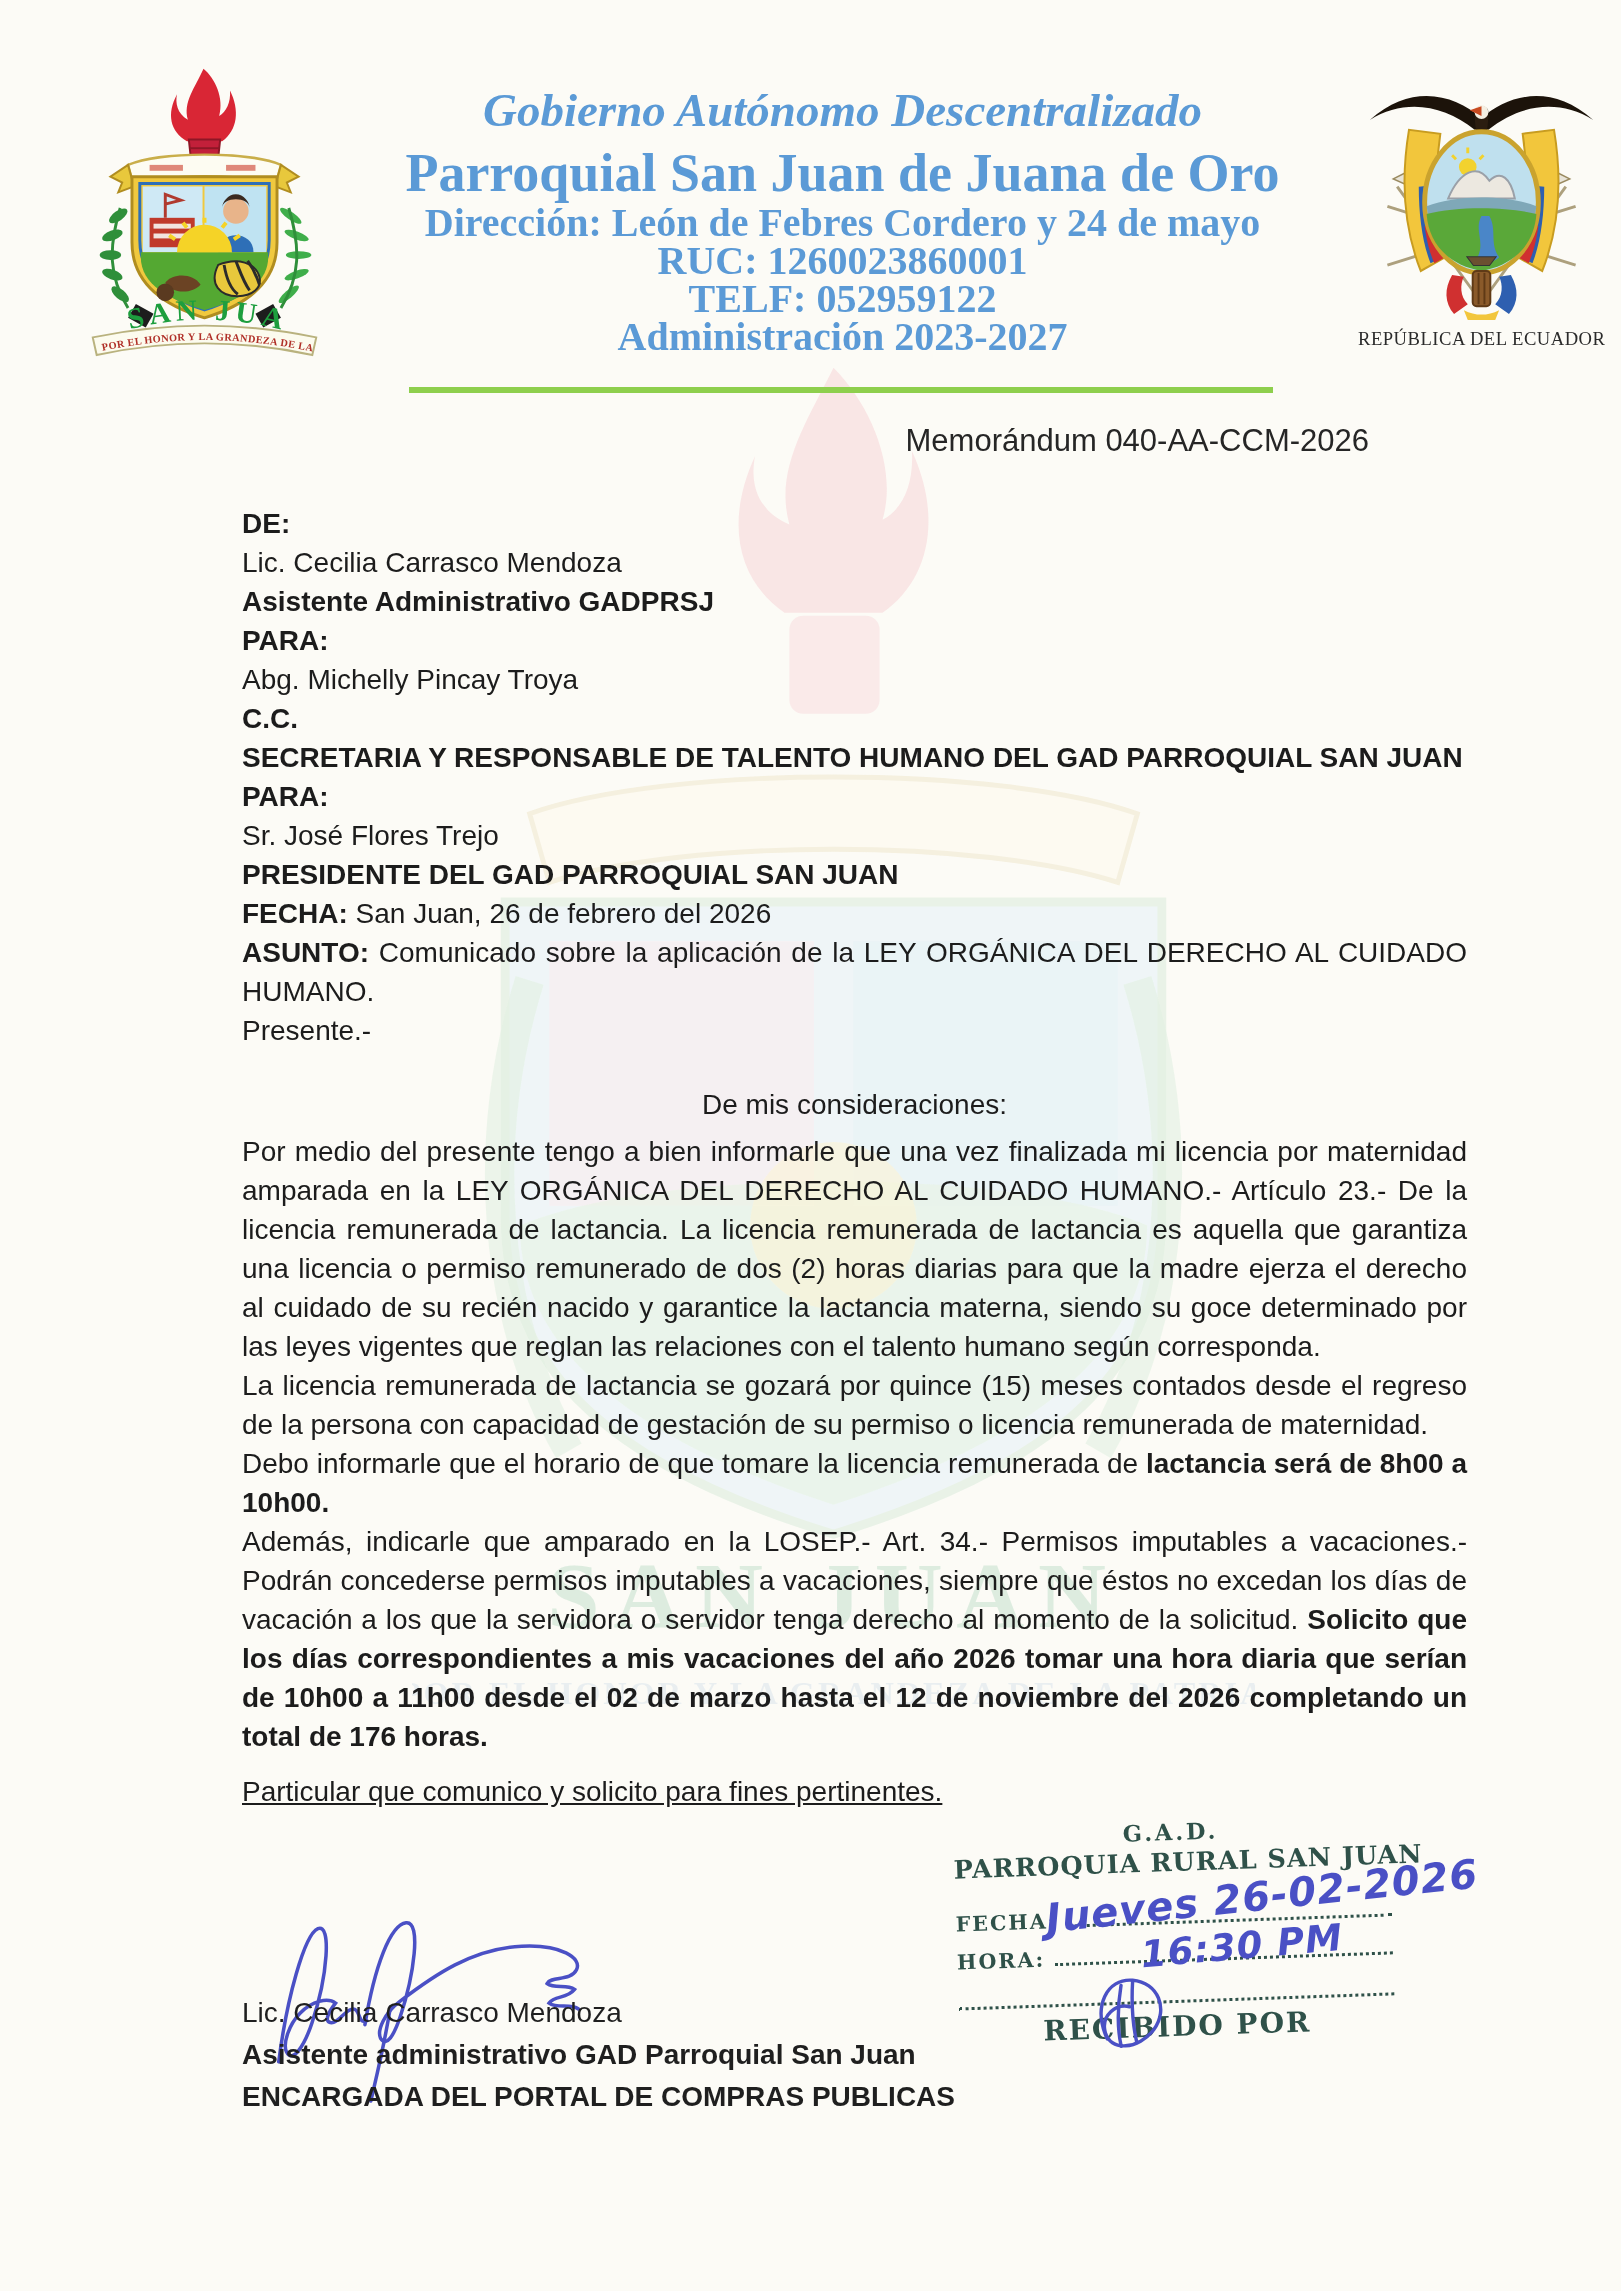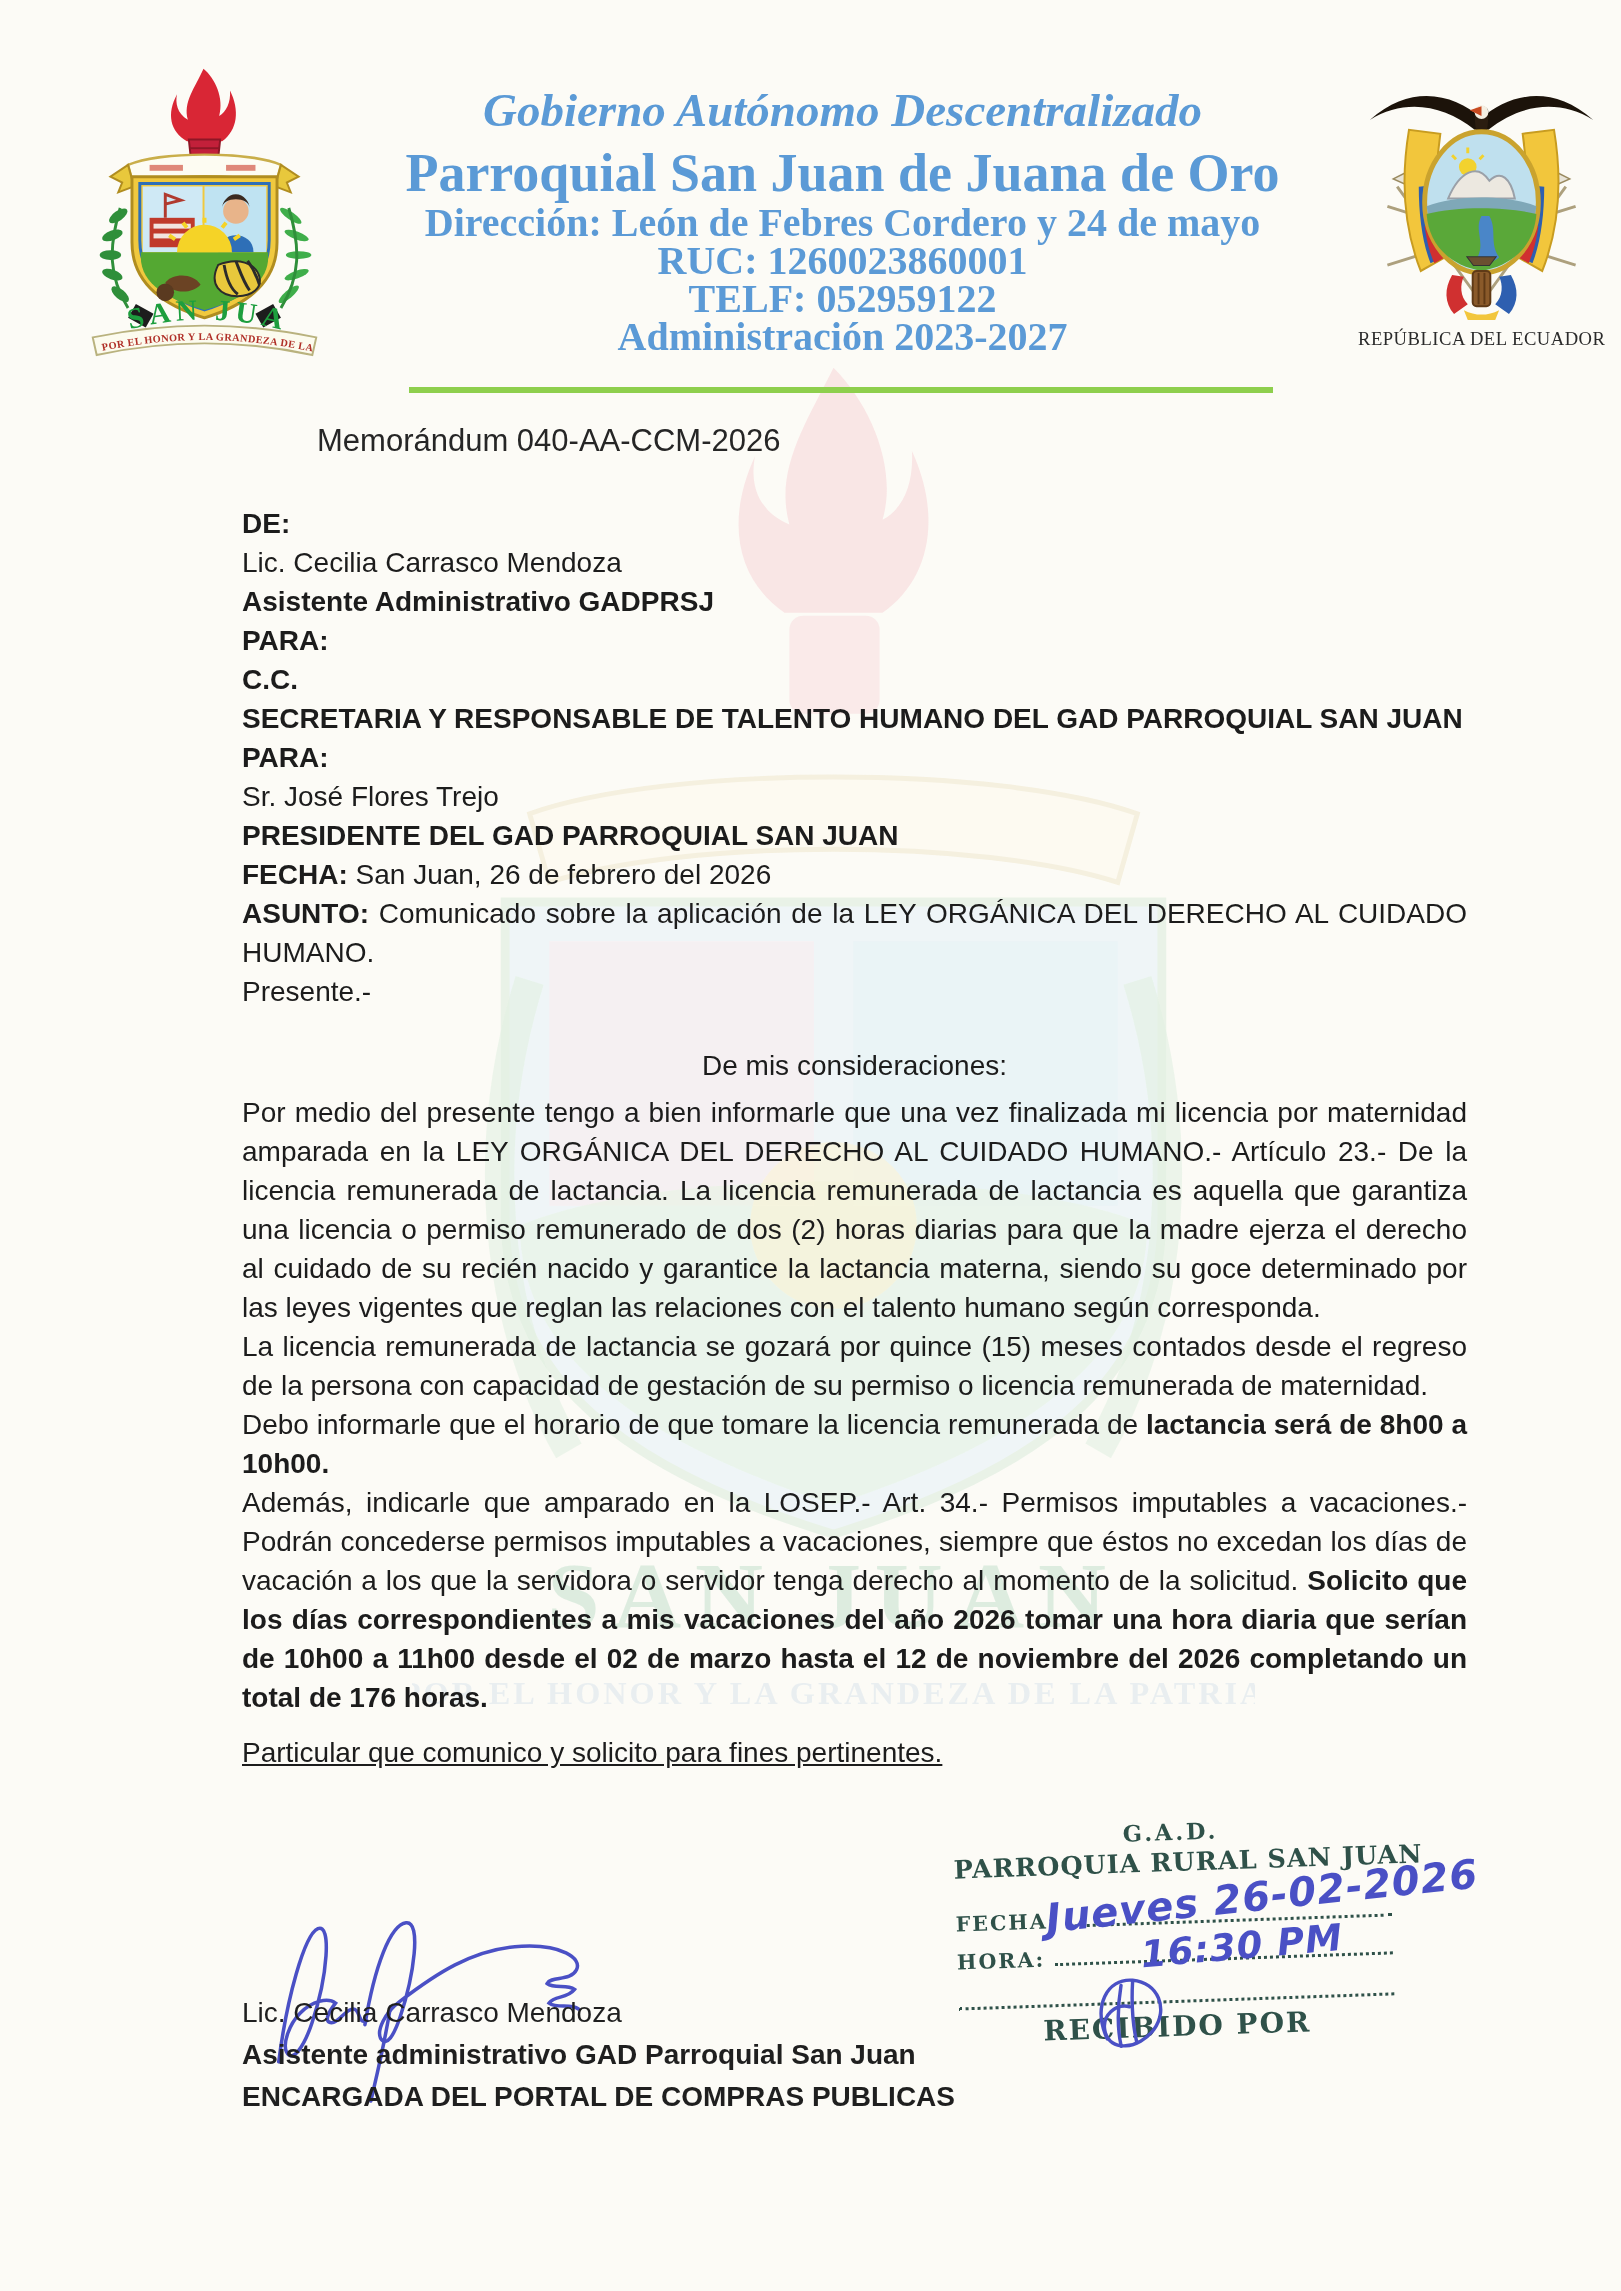--- a/index.html
+++ b/index.html
@@ -22,22 +22,22 @@
   #header-text{
     position:absolute;left:323px;top:78px;width:1039px;
     text-align:center;font-family:"Liberation Serif",serif;font-weight:bold;
   }
   .ht1{font-size:47px;line-height:65px;font-style:italic;}
   .ht2{font-size:54px;line-height:61px;}
   .ht3{font-size:40px;line-height:38px;}
   #divider{position:absolute;left:409px;top:387px;width:864px;height:5.9px;}
   
   #memo-number{
-    position:absolute;left:317px;top:423px;width:1039px;
-    text-align:left;font-size:31px;color:#262626;
+    position:absolute;left:330px;top:423px;width:1039px;
+    text-align:right;font-size:31px;color:#262626;
   }
   #content{
     position:absolute;left:242px;top:504px;width:1225px;
     font-size:28px;line-height:39px;color:#1c1c1c;
   }
   .b{font-weight:bold;}
   .jp{text-align:justify;}
   .salutation{margin-top:35px;text-align:center;}
   .p-first{margin-top:7.8px;}
   .closing{margin-top:16px;text-decoration:underline;}
@@ -217,20 +217,21 @@
   </div>
   <div id="divider" style="background:#8ecf4d"></div>
 
   <div id="memo-number">Memorándum 040-AA-CCM-2026</div>
 
   <div id="content">
     <div class="b">DE:</div>
     <div>Lic. Cecilia Carrasco Mendoza</div>
     <div class="b">Asistente Administrativo GADPRSJ</div>
     <div class="b">PARA:</div>
+    <div>Abg. Michelly Pincay Troya</div>
     <div class="b">C.C.</div>
     <div class="b">SECRETARIA Y RESPONSABLE DE TALENTO HUMANO DEL GAD PARROQUIAL SAN JUAN</div>
     <div class="b">PARA:</div>
     <div>Sr. José Flores Trejo</div>
     <div class="b">PRESIDENTE DEL GAD PARROQUIAL SAN JUAN</div>
     <div><span class="b">FECHA:</span><span> San Juan, 26 de febrero del 2026</span></div>
     <div class="jp"><span class="b">ASUNTO:</span><span> Comunicado sobre la aplicación de la LEY ORGÁNICA DEL DERECHO AL CUIDADO HUMANO.</span></div>
     <div>Presente.-</div>
     <div class="salutation">De mis consideraciones:</div>
     <div class="jp p-first">Por medio del presente tengo a bien informarle que una vez finalizada mi licencia por maternidad amparada en la LEY ORGÁNICA DEL DERECHO AL CUIDADO HUMANO.- Artículo 23.- De la licencia remunerada de lactancia. La licencia remunerada de lactancia es aquella que garantiza una licencia o permiso remunerado de dos (2) horas diarias para que la madre ejerza el derecho al cuidado de su recién nacido y garantice la lactancia materna, siendo su goce determinado por las leyes vigentes que reglan las relaciones con el talento humano según corresponda.</div>

